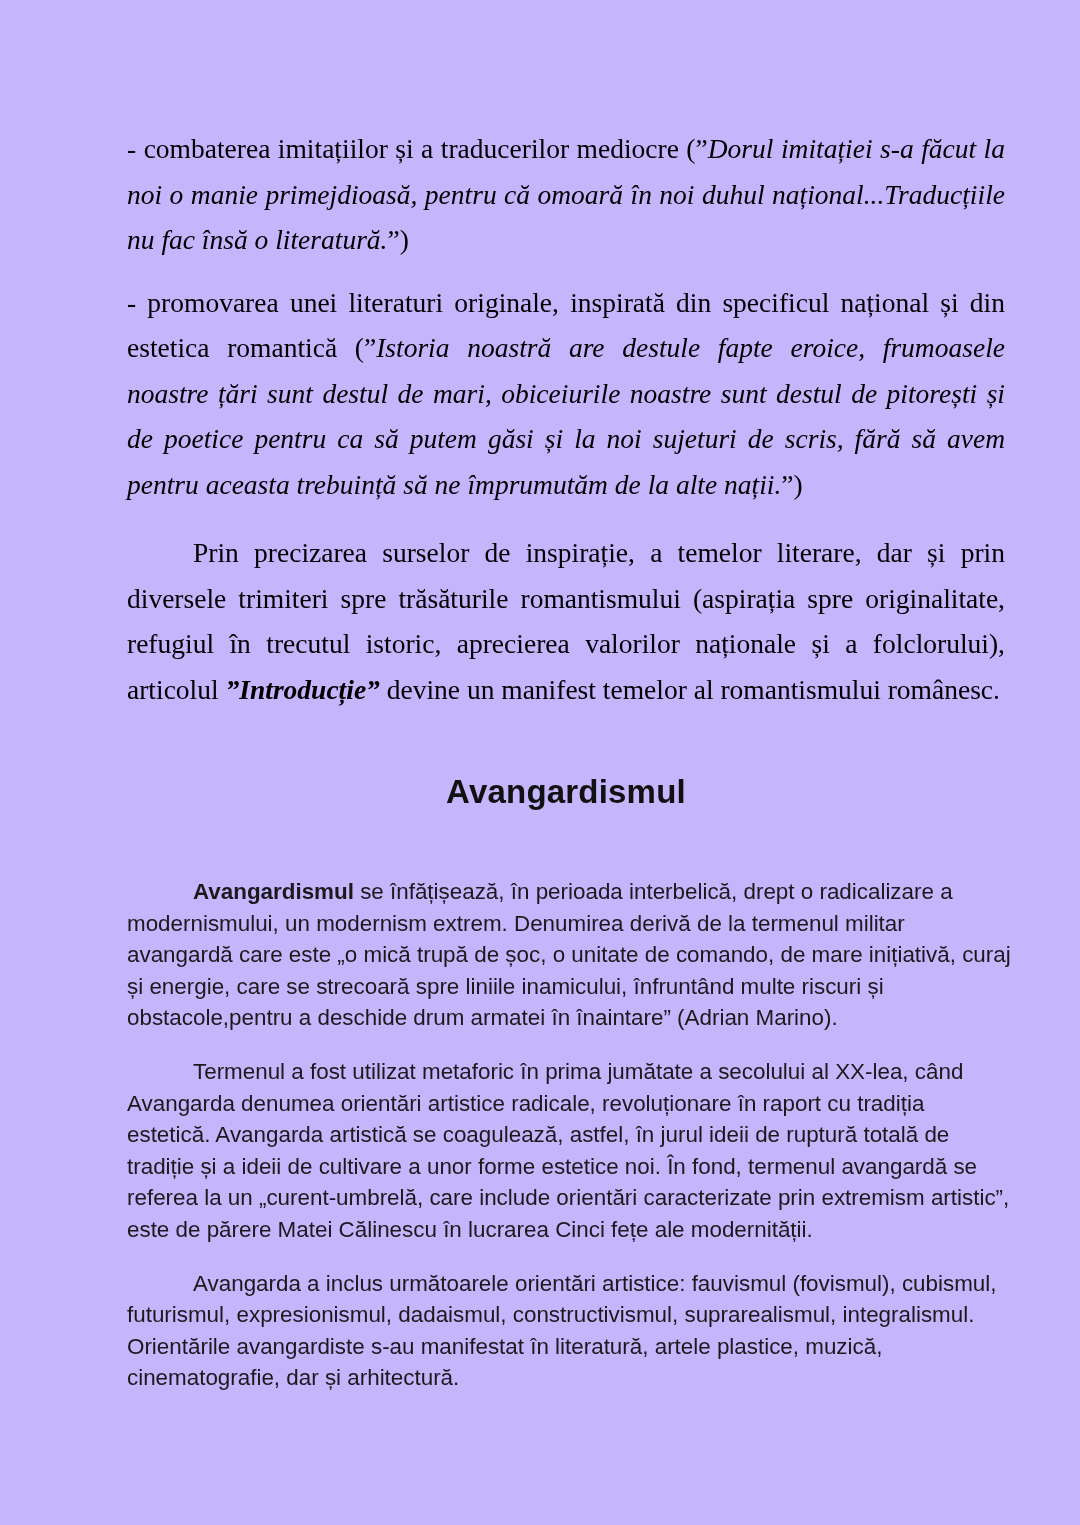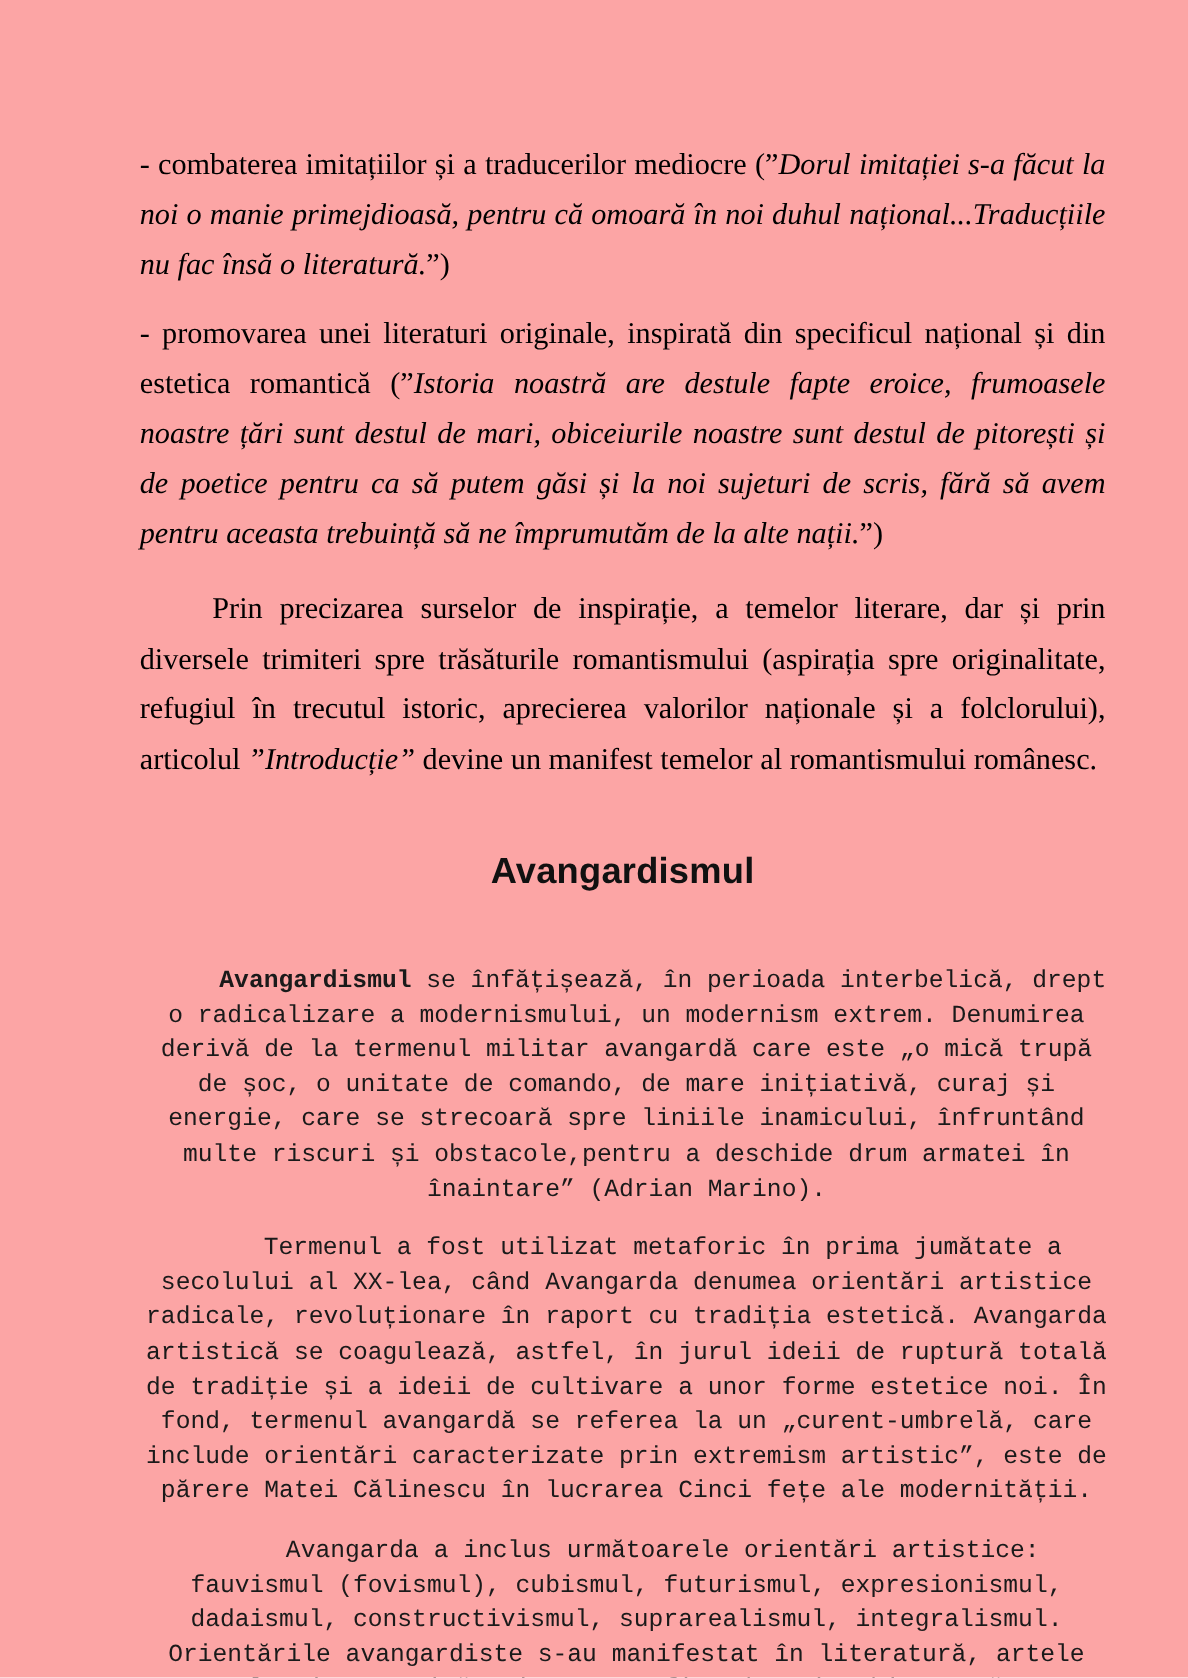--- a/index.html
+++ b/index.html
@@ -14,21 +14,21 @@
     overflow: hidden;
     color: #000000;
   }
 
   .page {
     position: absolute;
     left: 0;
     top: 0;
     width: 1080px;
     height: 1525px;
-    background: #fca5a5;
+    background: #c4b5fd;
   }
 
   
   .serif-section {
     position: absolute;
     left: 127px;
     top: 126px;
     width: 878px;
   }
   .serif-p {
@@ -43,21 +43,21 @@
     hyphens: none;
   }
   .serif-p.indented {
     text-indent: 66px;
     margin-top: 23px;
   }
   .serif-p i {
     font-style: italic;
   }
   .serif-p .bi {
-    font-weight: normal;
+    font-weight: bold;
     font-style: italic;
   }
 
   
   .doc-heading {
     position: absolute;
     left: 127px;
     top: 744px;
     width: 878px;
     text-align: center;
@@ -70,24 +70,24 @@
   }
 
   
   .sans-section {
     position: absolute;
     left: 127px;
     top: 876px;
     width: 885px;
   }
   .sans-p {
-    font-family: Liberation Mono, monospace;
+    font-family: Liberation Sans, sans-serif;
     font-size: 22.4px;
     line-height: 31.6px;
-    text-align: center;
+    text-align: left;
     margin: 0 0 22px 0;
     color: #1a1a1a;
     text-indent: 66px;
     -webkit-hyphens: none;
     hyphens: none;
   }
   .sans-p:last-child {
     margin-bottom: 0;
   }
   .sans-p b {

